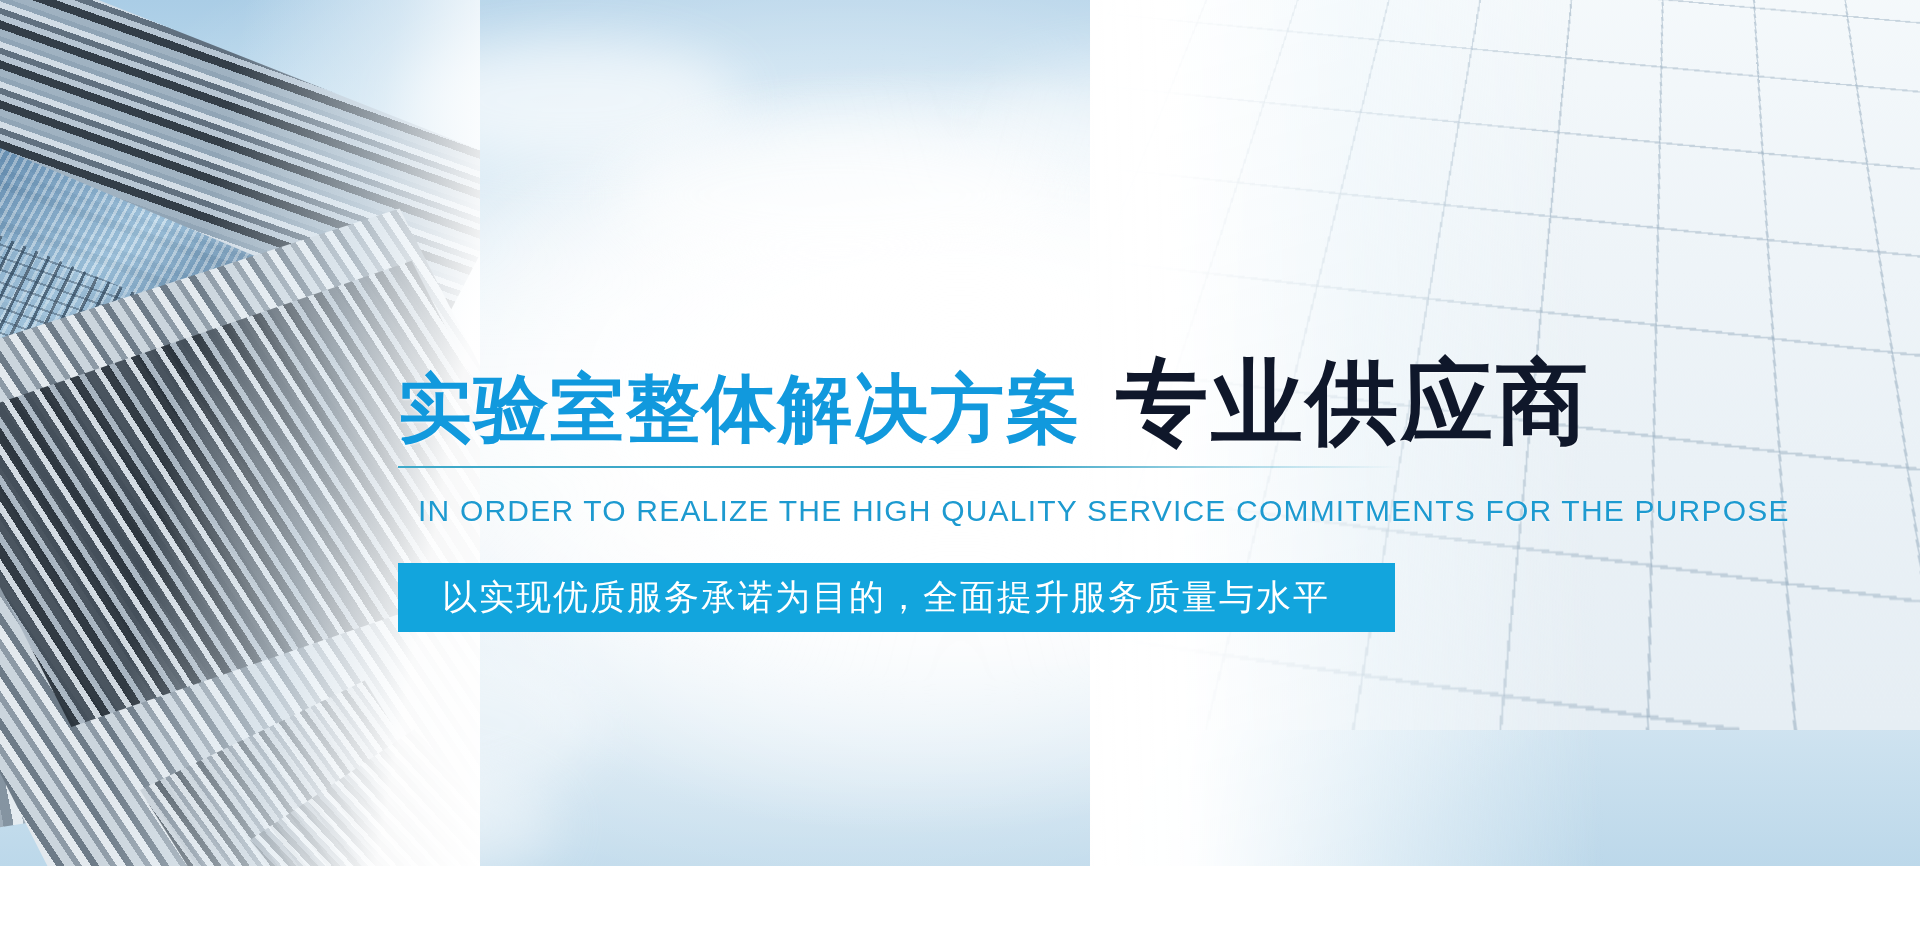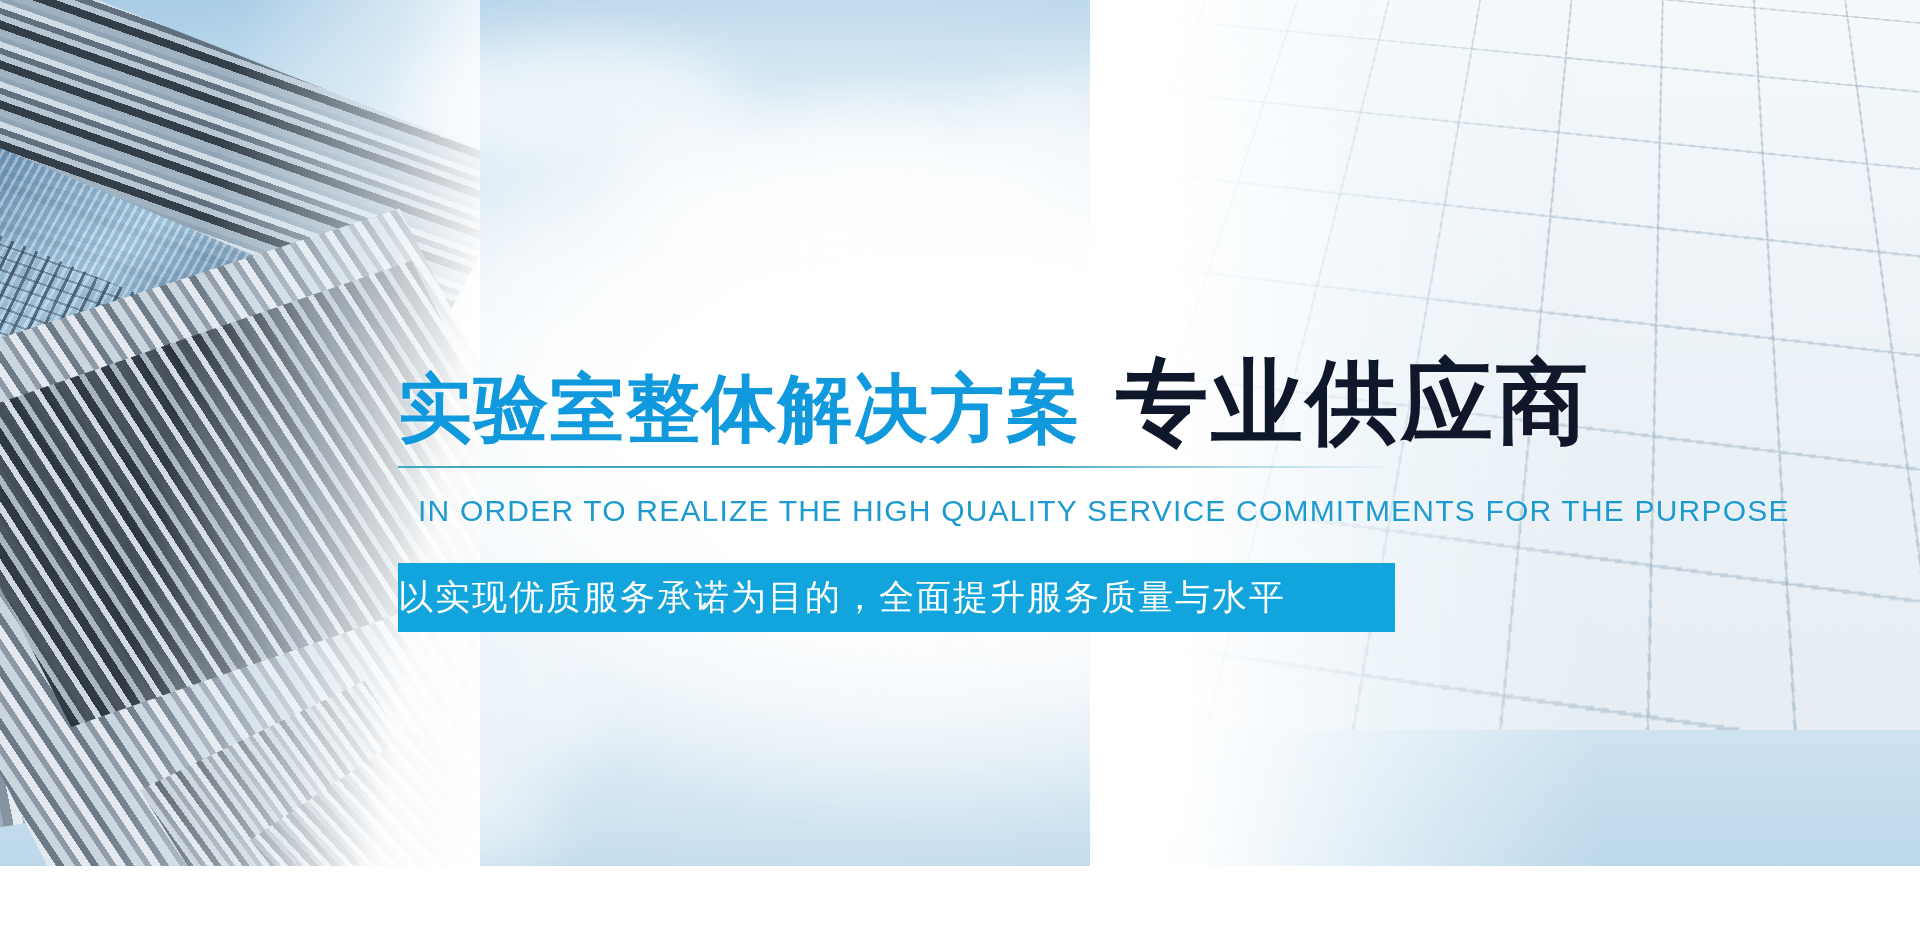--- a/index.html
+++ b/index.html
@@ -175,21 +175,21 @@
     font-size:30px; color:#1d9ad0; letter-spacing:1.2px; font-weight:400;
     text-shadow:0 1px 2px rgba(255,255,255,.55);
     margin-left:20px;
   }
 
   .bluebar {
     position:absolute; left:398px; top:563px; width:997px; height:69px;
     background:#12a5dd; display:flex; align-items:center;
   }
   .bluebar span {
-    color:#ffffff; font-size:35px; letter-spacing:2px; white-space:nowrap;
+    color:#ffffff; font-size:35px; letter-spacing:2px; padding-left:44px; white-space:nowrap;
   }
 </style>
 </head>
 <body>
 
 <div class="banner">
 
   <div class="sky"></div>
   <div class="sky-glow"></div>
   <div class="cloud c1"></div>

